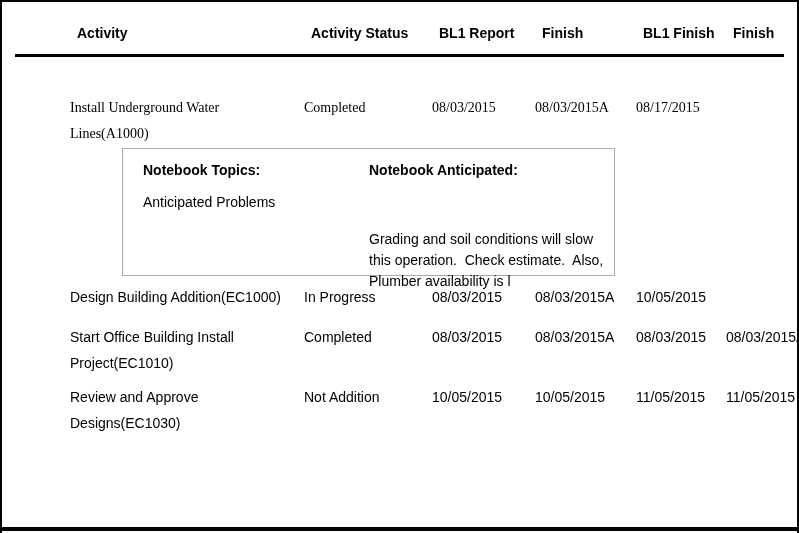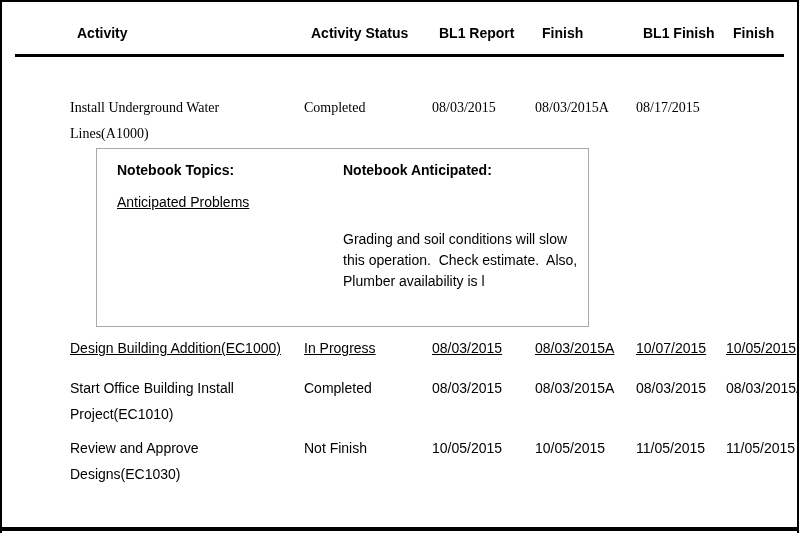--- a/index.html
+++ b/index.html
@@ -40,37 +40,37 @@
     height: 3px;
     background: #000;
     margin: 12px 13px 0 13px;
   }
 
   .row { line-height: 26px; }
   .row .cell { white-space: nowrap; }
   .row .cell-activity { white-space: pre; }
 
   .row-1 { margin-top: 38px; font-family: Liberation Serif, serif; }
-  .row-2 { margin-top: 8px; text-decoration: underline; }
+  .row-2 { margin-top: 8px; }
   .row-3 { margin-top: 14px; }
   .row-4 { margin-top: 8px; }
 
   .notebook-box {
-    margin: 1px 0 0 94px;
+    margin: 1px 0 0 120px;
     width: 493px;
-    height: 179px;
+    height: 128px;
     border: 1px solid #a9a9a9;
     display: flex;
     padding: 12px 8px 0 20px;
     font-size: 14px;
   }
   .nb-col-left  { width: 226px; flex: none; }
   .nb-col-right { flex: 1; }
   .nb-label { font-weight: bold; line-height: 18px; }
-  .nb-topic { margin-top: 14px; line-height: 18px; text-decoration: underline; }
+  .nb-topic { margin-top: 14px; line-height: 18px; }
   .nb-desc  { margin-top: 50px; line-height: 21px; white-space: pre; }
 
   .bottom-bar {
     position: absolute;
     left: 0;
     right: 0;
     bottom: 2px;
     height: 4px;
     background: #000;
   }
@@ -112,38 +112,37 @@
 this operation.  Check estimate.  Also,
 Plumber availability is l</div>
     </div>
   </div>
 
   <div class="grid row row-2">
     <div class="cell cell-activity">Design Building Addition(EC1000)</div>
     <div class="cell">In Progress</div>
     <div class="cell">08/03/2015</div>
     <div class="cell">08/03/2015A</div>
-    <div class="cell">10/07/2015</div>
     <div class="cell">10/05/2015</div>
   </div>
 
   <div class="grid row row-3">
     <div class="cell cell-activity">Start Office Building Install
 Project(EC1010)</div>
     <div class="cell">Completed</div>
     <div class="cell">08/03/2015</div>
     <div class="cell">08/03/2015A</div>
     <div class="cell">08/03/2015</div>
     <div class="cell">08/03/2015A</div>
   </div>
 
   <div class="grid row row-4">
     <div class="cell cell-activity">Review and Approve
 Designs(EC1030)</div>
-    <div class="cell">Not Finish</div>
+    <div class="cell">Not Addition</div>
     <div class="cell">10/05/2015</div>
     <div class="cell">10/05/2015</div>
     <div class="cell">11/05/2015</div>
     <div class="cell">11/05/2015</div>
   </div>
 
   <div class="bottom-bar"></div>
 
 </div>
 

